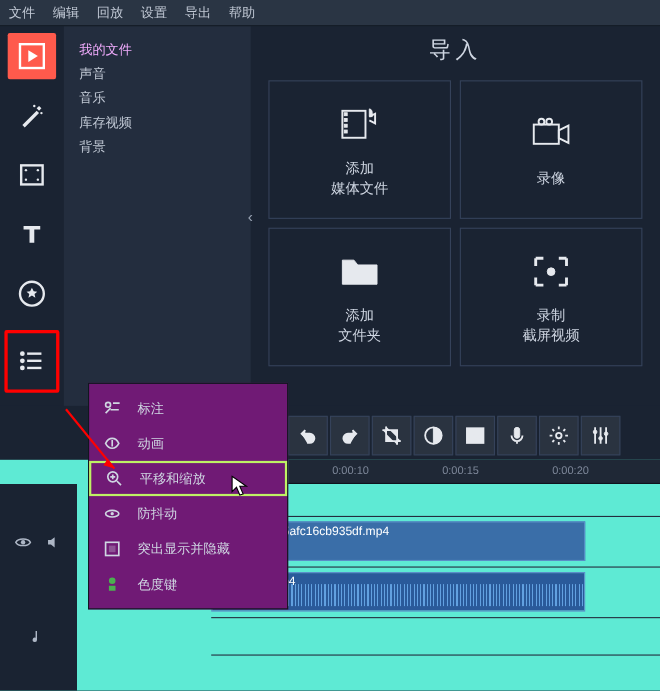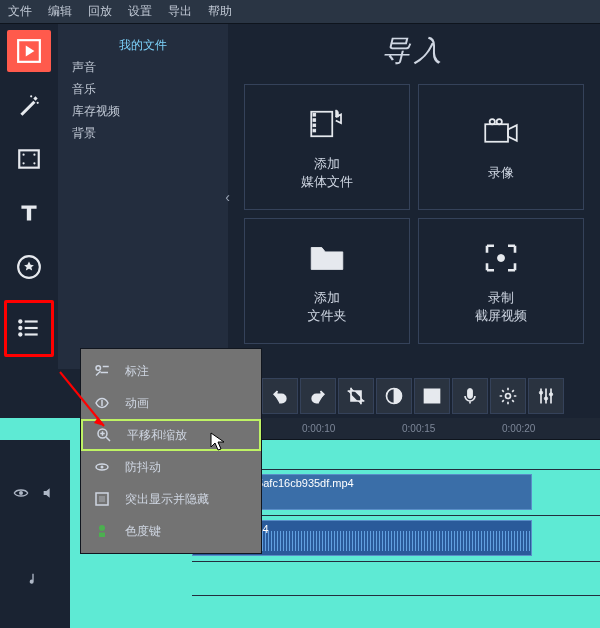--- a/index.html
+++ b/index.html
@@ -12,32 +12,32 @@
 
 .left-rail { width: 58px; background: #1a2332; display: flex; flex-direction: column; align-items: center; padding-top: 6px; }
 .rail-item { width: 44px; height: 44px; display: flex; align-items: center; justify-content: center; margin-bottom: 12px; cursor: pointer; border-radius: 2px; }
 .rail-item.active { background: #ff5a4c; }
 .rail-item.highlighted { border: 3px solid #ff0000; height: 60px; width: 50px; }
 .rail-item svg { width: 26px; height: 26px; fill: #e6e9ee; }
 .rail-item.active svg { fill: #fff; }
 
 .side-panel { width: 170px; background: #232d3e; padding: 10px 14px; position: relative; }
 .side-item { font-size: 12px; line-height: 22px; cursor: pointer; }
-.side-item.sel { color: #7dd3fc; text-align: center; }
+.side-item.sel { color: #f0abfc; }
 .collapse-chevron { position: absolute; right: -2px; top: 50%; transform: translateY(-50%); color: #9aa4b4; font-size: 14px; cursor: pointer; }
 
 .main-panel { flex: 1; background: #1a2332; padding: 8px 16px 0 16px; }
-.main-title { text-align: center; font-size: 28px; color: #cfd6e2; margin-bottom: 14px; letter-spacing: 4px; font-style: italic; }
+.main-title { text-align: center; font-size: 20px; color: #cfd6e2; margin-bottom: 14px; letter-spacing: 4px; }
 .tile-grid { display: grid; grid-template-columns: 1fr 1fr; gap: 8px; }
 .tile { border: 1px solid #35425a; height: 126px; display: flex; flex-direction: column; align-items: center; justify-content: center; cursor: pointer; }
 .tile-ico { width: 42px; height: 42px; margin-bottom: 10px; fill: #e6e9ee; stroke: #e6e9ee; }
 .tile-label { font-size: 13px; text-align: center; line-height: 18px; color: #cfd6e2; }
 
 
-.ctx-menu { position: absolute; left: 80px; top: 348px; width: 182px; background: #737373; border: 1px solid #11161f; z-index: 30; padding: 6px 0; }
+.ctx-menu { position: absolute; left: 80px; top: 348px; width: 182px; background: #701a75; border: 1px solid #11161f; z-index: 30; padding: 6px 0; }
 .ctx-row { display: flex; align-items: center; height: 32px; padding: 0 12px; font-size: 12px; cursor: pointer; color: #cfd6e2; }
 .ctx-row.hl { border: 2px solid #bef264; }
 .ctx-ico { width: 18px; height: 18px; margin-right: 14px; fill: #cfd6e2; }
 .cursor-arrow { position: absolute; left: 210px; top: 432px; z-index: 40; }
 
 
 .menu-pointer { position: absolute; left: 54px; top: 366px; z-index: 31; }
 .toolbar { position: absolute; left: 262px; top: 378px; display: flex; gap: 2px; z-index: 10; }
 .tbtn { width: 36px; height: 36px; background: #2a3340; border: 1px solid #35425a; display: flex; align-items: center; justify-content: center; cursor: pointer; }
 .tbtn svg { width: 20px; height: 20px; fill: #e6e9ee; stroke: #e6e9ee; }

